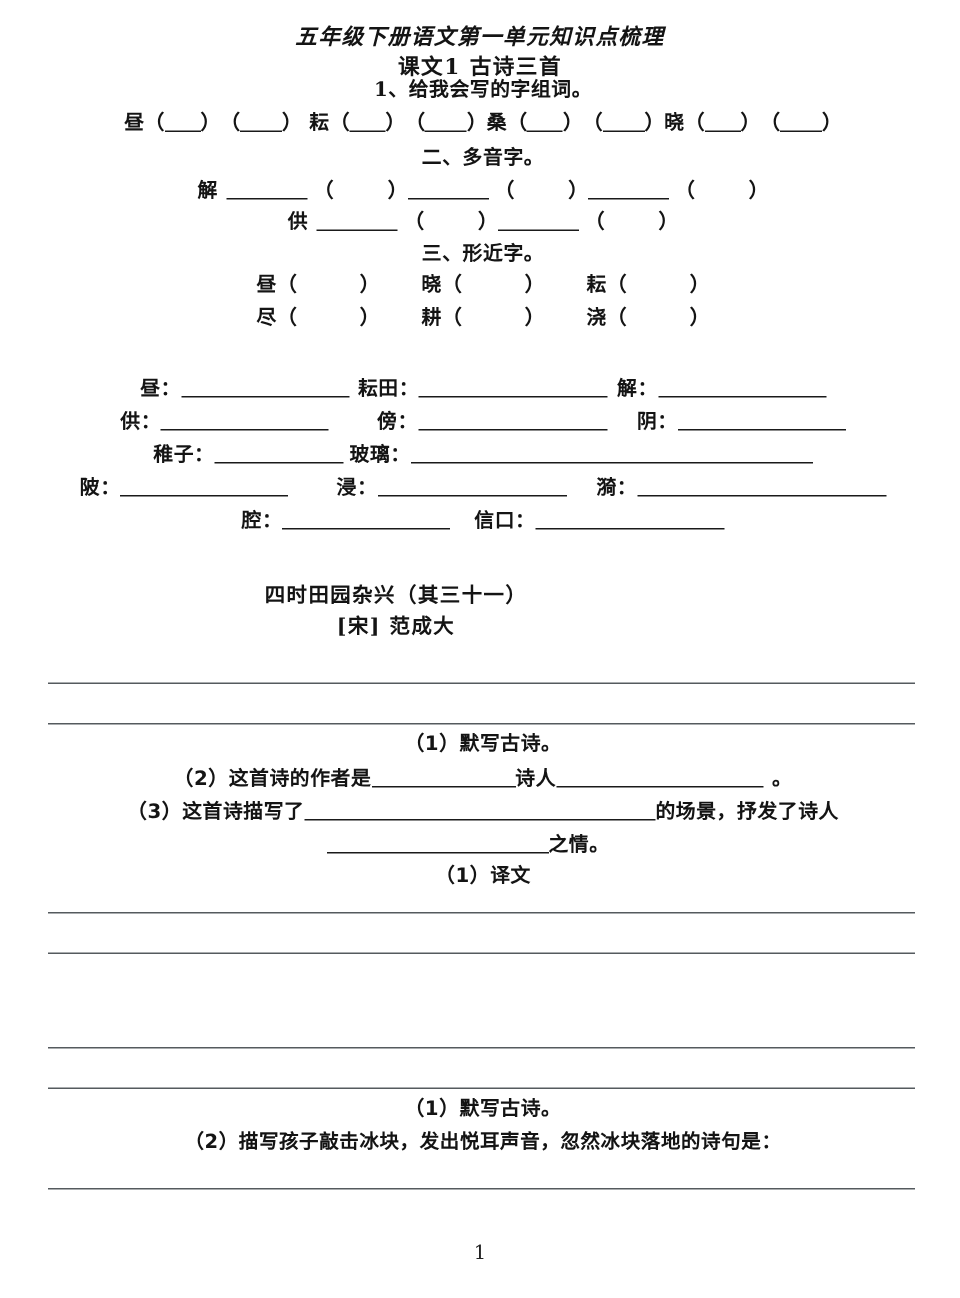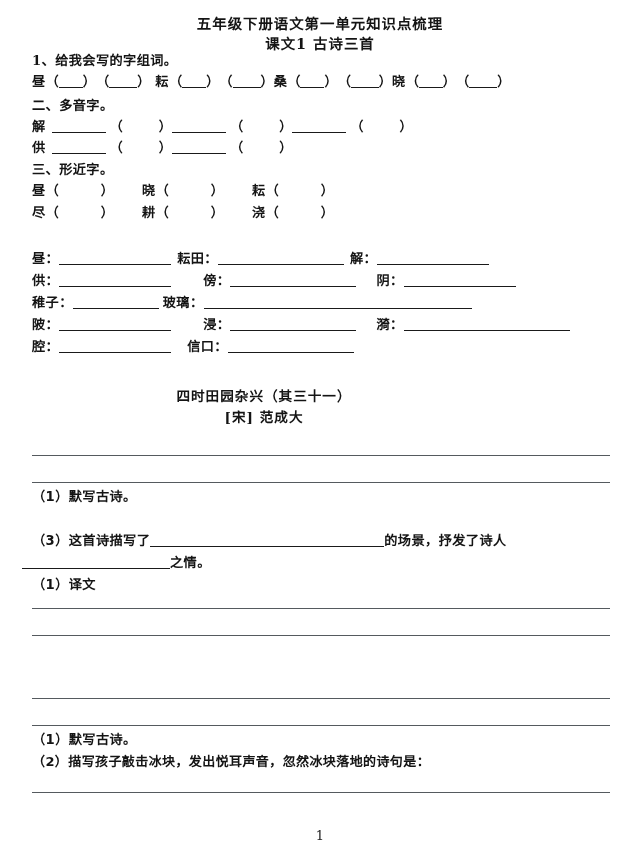--- a/index.html
+++ b/index.html
@@ -28,20 +28,21 @@
   
   .row {
     position: absolute;
     left: 32px;
     width: 580px;
     font-size: 13.2px;
     line-height: 15px;
     letter-spacing: 0.4px;
     font-weight: 700;
     white-space: nowrap;
+    text-align: center;
   }
 
   .title-line {
     position: absolute;
     left: 0;
     width: 640px;
     text-align: center;
     font-family: "DejaVu Serif", "Liberation Serif", serif;
     font-weight: 700;
     font-size: 14.4px;
@@ -95,21 +96,21 @@
     font-family: "DejaVu Serif", "Liberation Serif", serif;
     font-size: 13px;
     color: #222;
   }
 </style>
 </head>
 <body>
 
 <div class="page">
 
-  <div class="title-line" style="top:12px;">五年级下册语文第一单元知识点梳理</div>
+  <div class="title-line" style="top:12px;font-style:italic;">五年级下册语文第一单元知识点梳理</div>
   <div class="title-line" style="top:32px;">课文1 古诗三首</div>
 
   <div class="row heading" style="top:53px;">1、给我会写的字组词。</div>
 
   <div class="row" style="top:74px;">
     <span>昼</span><span class="paren">（</span><span class="blk" style="width:24px"></span><span class="paren">）</span><span class="paren">（</span><span class="blk" style="width:28px"></span><span class="paren">）</span><span class="sp" style="width:5px"></span><span>耘</span><span class="paren">（</span><span class="blk" style="width:24px"></span><span class="paren">）</span><span class="paren">（</span><span class="blk" style="width:28px"></span><span class="paren">）</span><span>桑</span><span class="paren">（</span><span class="blk" style="width:24px"></span><span class="paren">）</span><span class="paren">（</span><span class="blk" style="width:28px"></span><span class="paren">）</span><span>晓</span><span class="paren">（</span><span class="blk" style="width:24px"></span><span class="paren">）</span><span class="paren">（</span><span class="blk" style="width:28px"></span><span class="paren">）</span>
   </div>
 
   <div class="row heading" style="top:98px;">二、多音字。</div>
 
@@ -154,20 +155,23 @@
 
 
   <div class="poem-line" style="top:385px;">四时田园杂兴（其三十一）</div>
   <div class="poem-line" style="top:406px;">[宋] 范成大</div>
 
   <div class="rule" style="top:455px;"></div>
   <div class="rule" style="top:482px;"></div>
 
   <div class="row" style="top:489px;">（1）默写古诗。</div>
 
+  <div class="row" style="top:511px;">
+    <span>（2）这首诗的作者是</span><span class="blk" style="width:96px"></span><span>诗人</span><span class="blk" style="width:138px"></span><span class="sp" style="width:6px"></span><span>。</span>
+  </div>
 
   <div class="row" style="top:533px;">
     <span>（3）这首诗描写了</span><span class="blk" style="width:234px"></span><span>的场景，抒发了诗人</span>
   </div>
 
   <div class="row" style="left:22px;top:555px;">
     <span class="blk" style="width:148px"></span><span>之情。</span>
   </div>
 
   <div class="row" style="top:577px;">（1）译文</div>

